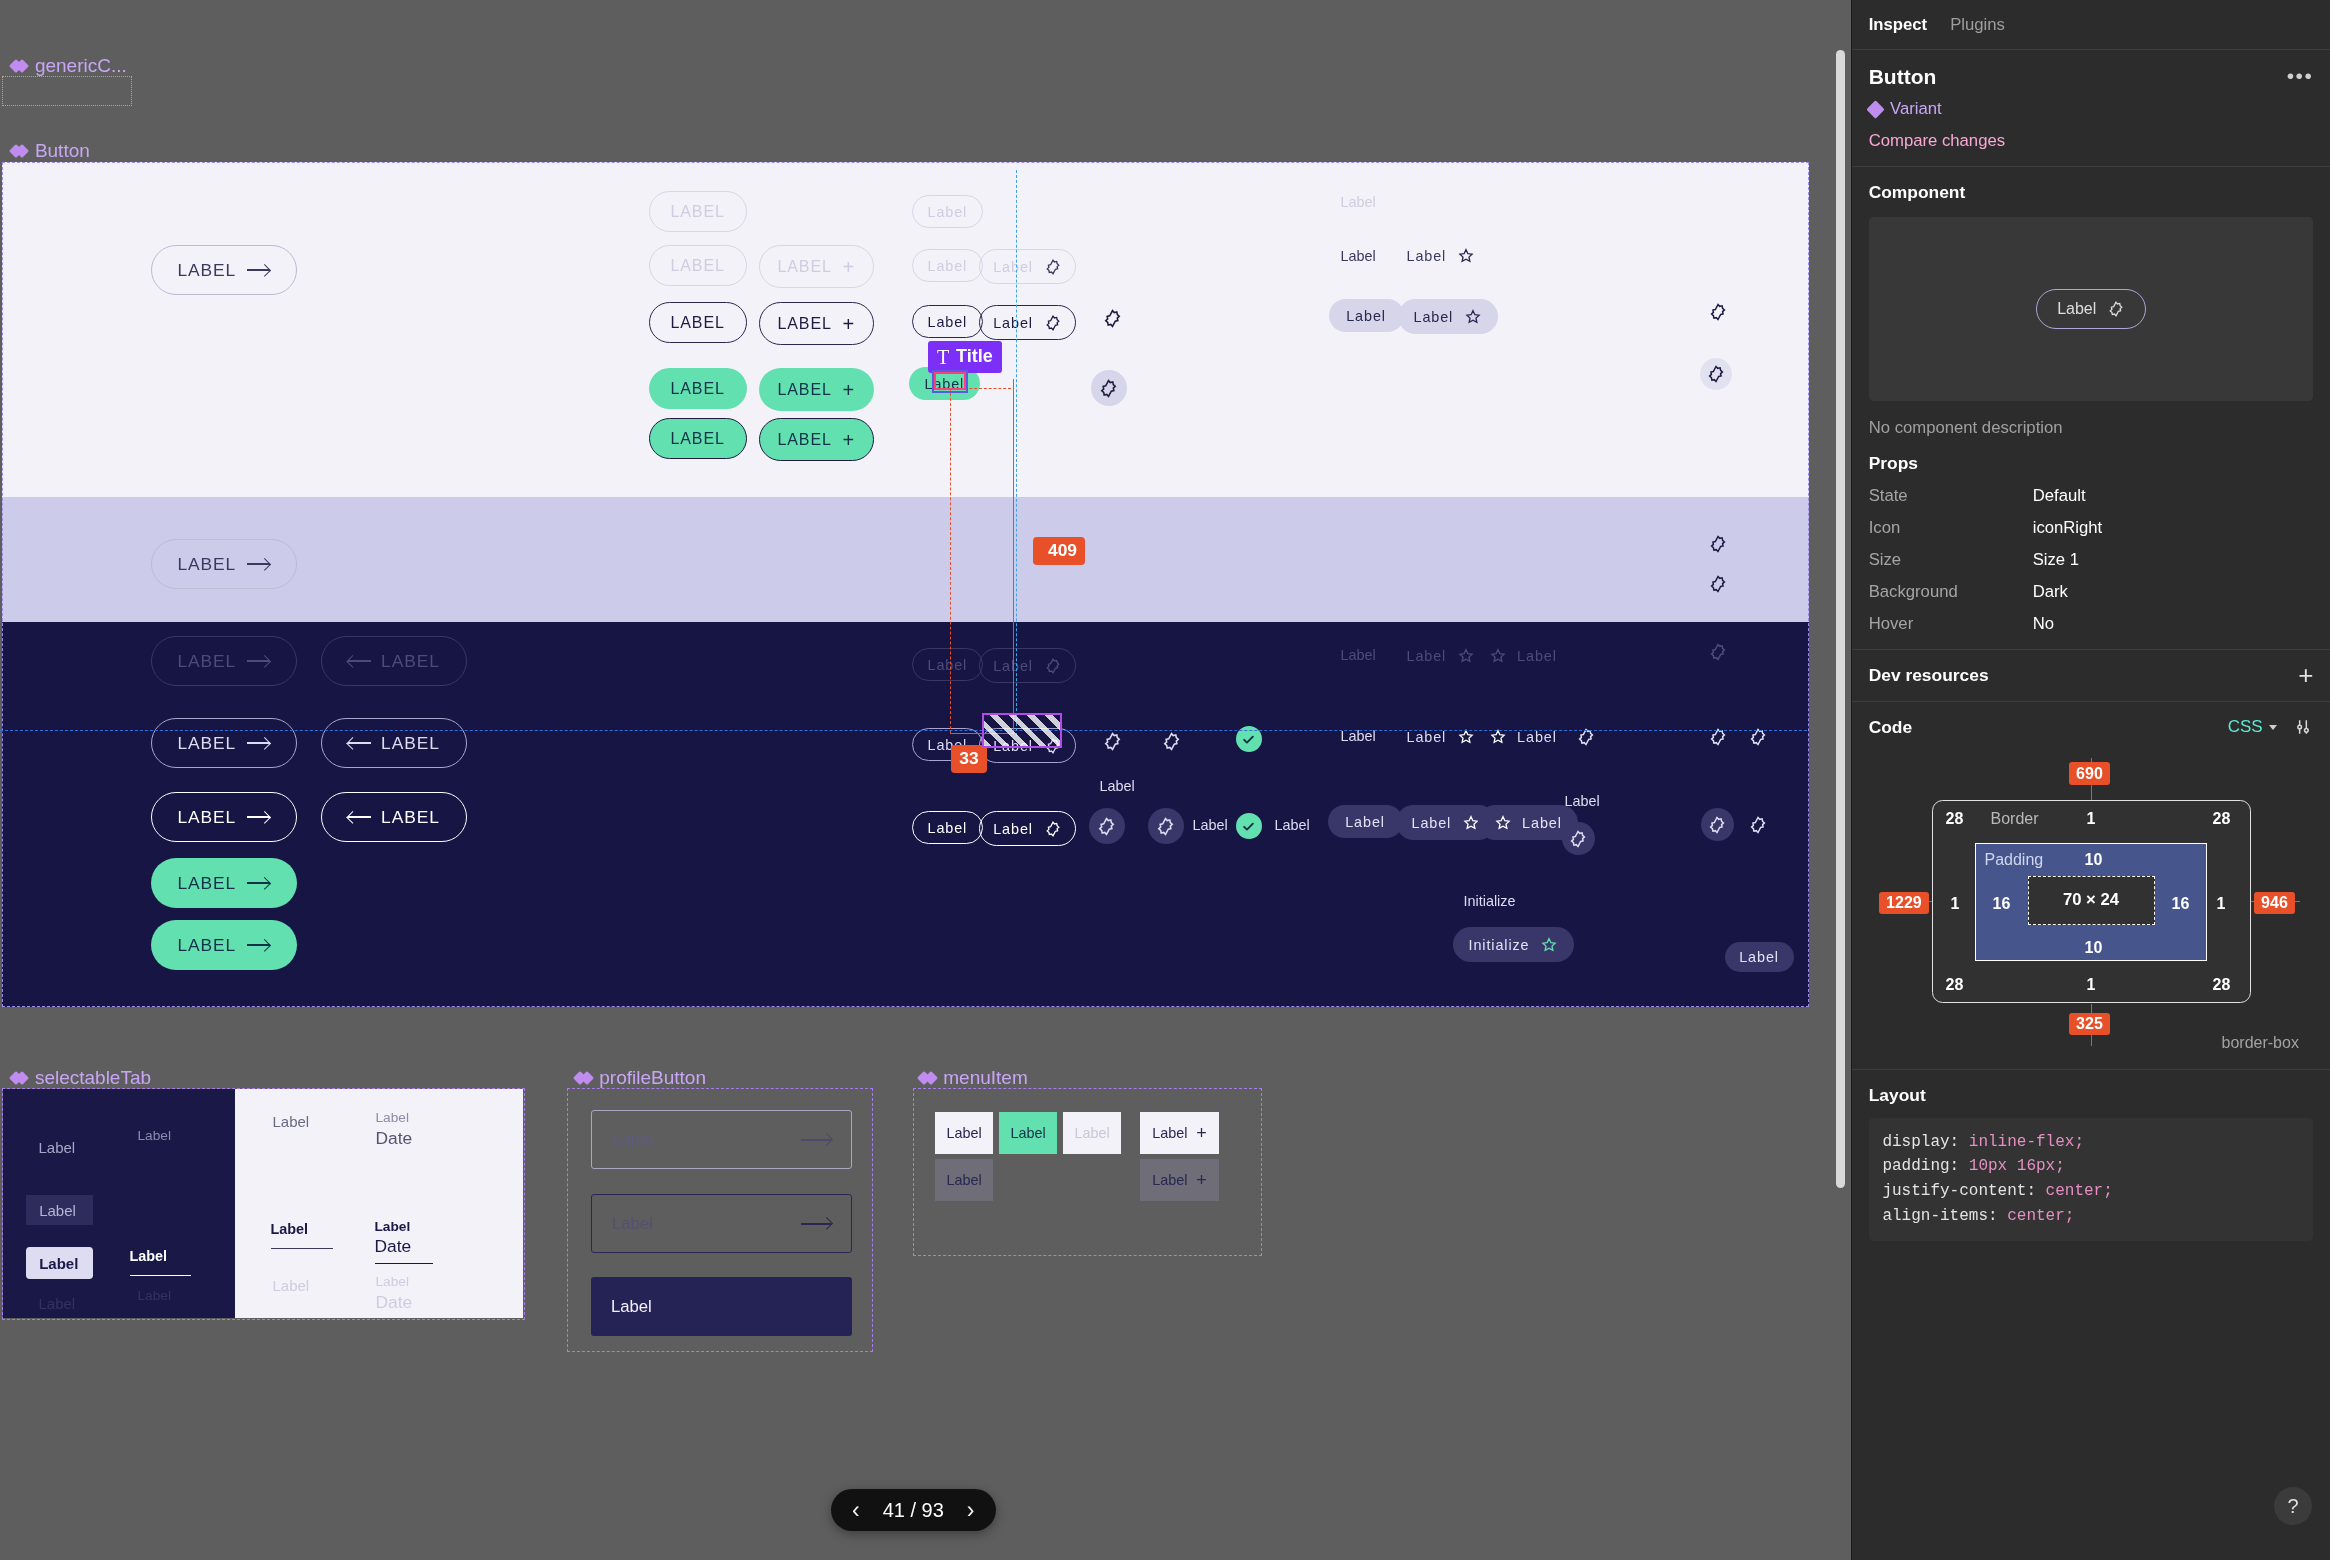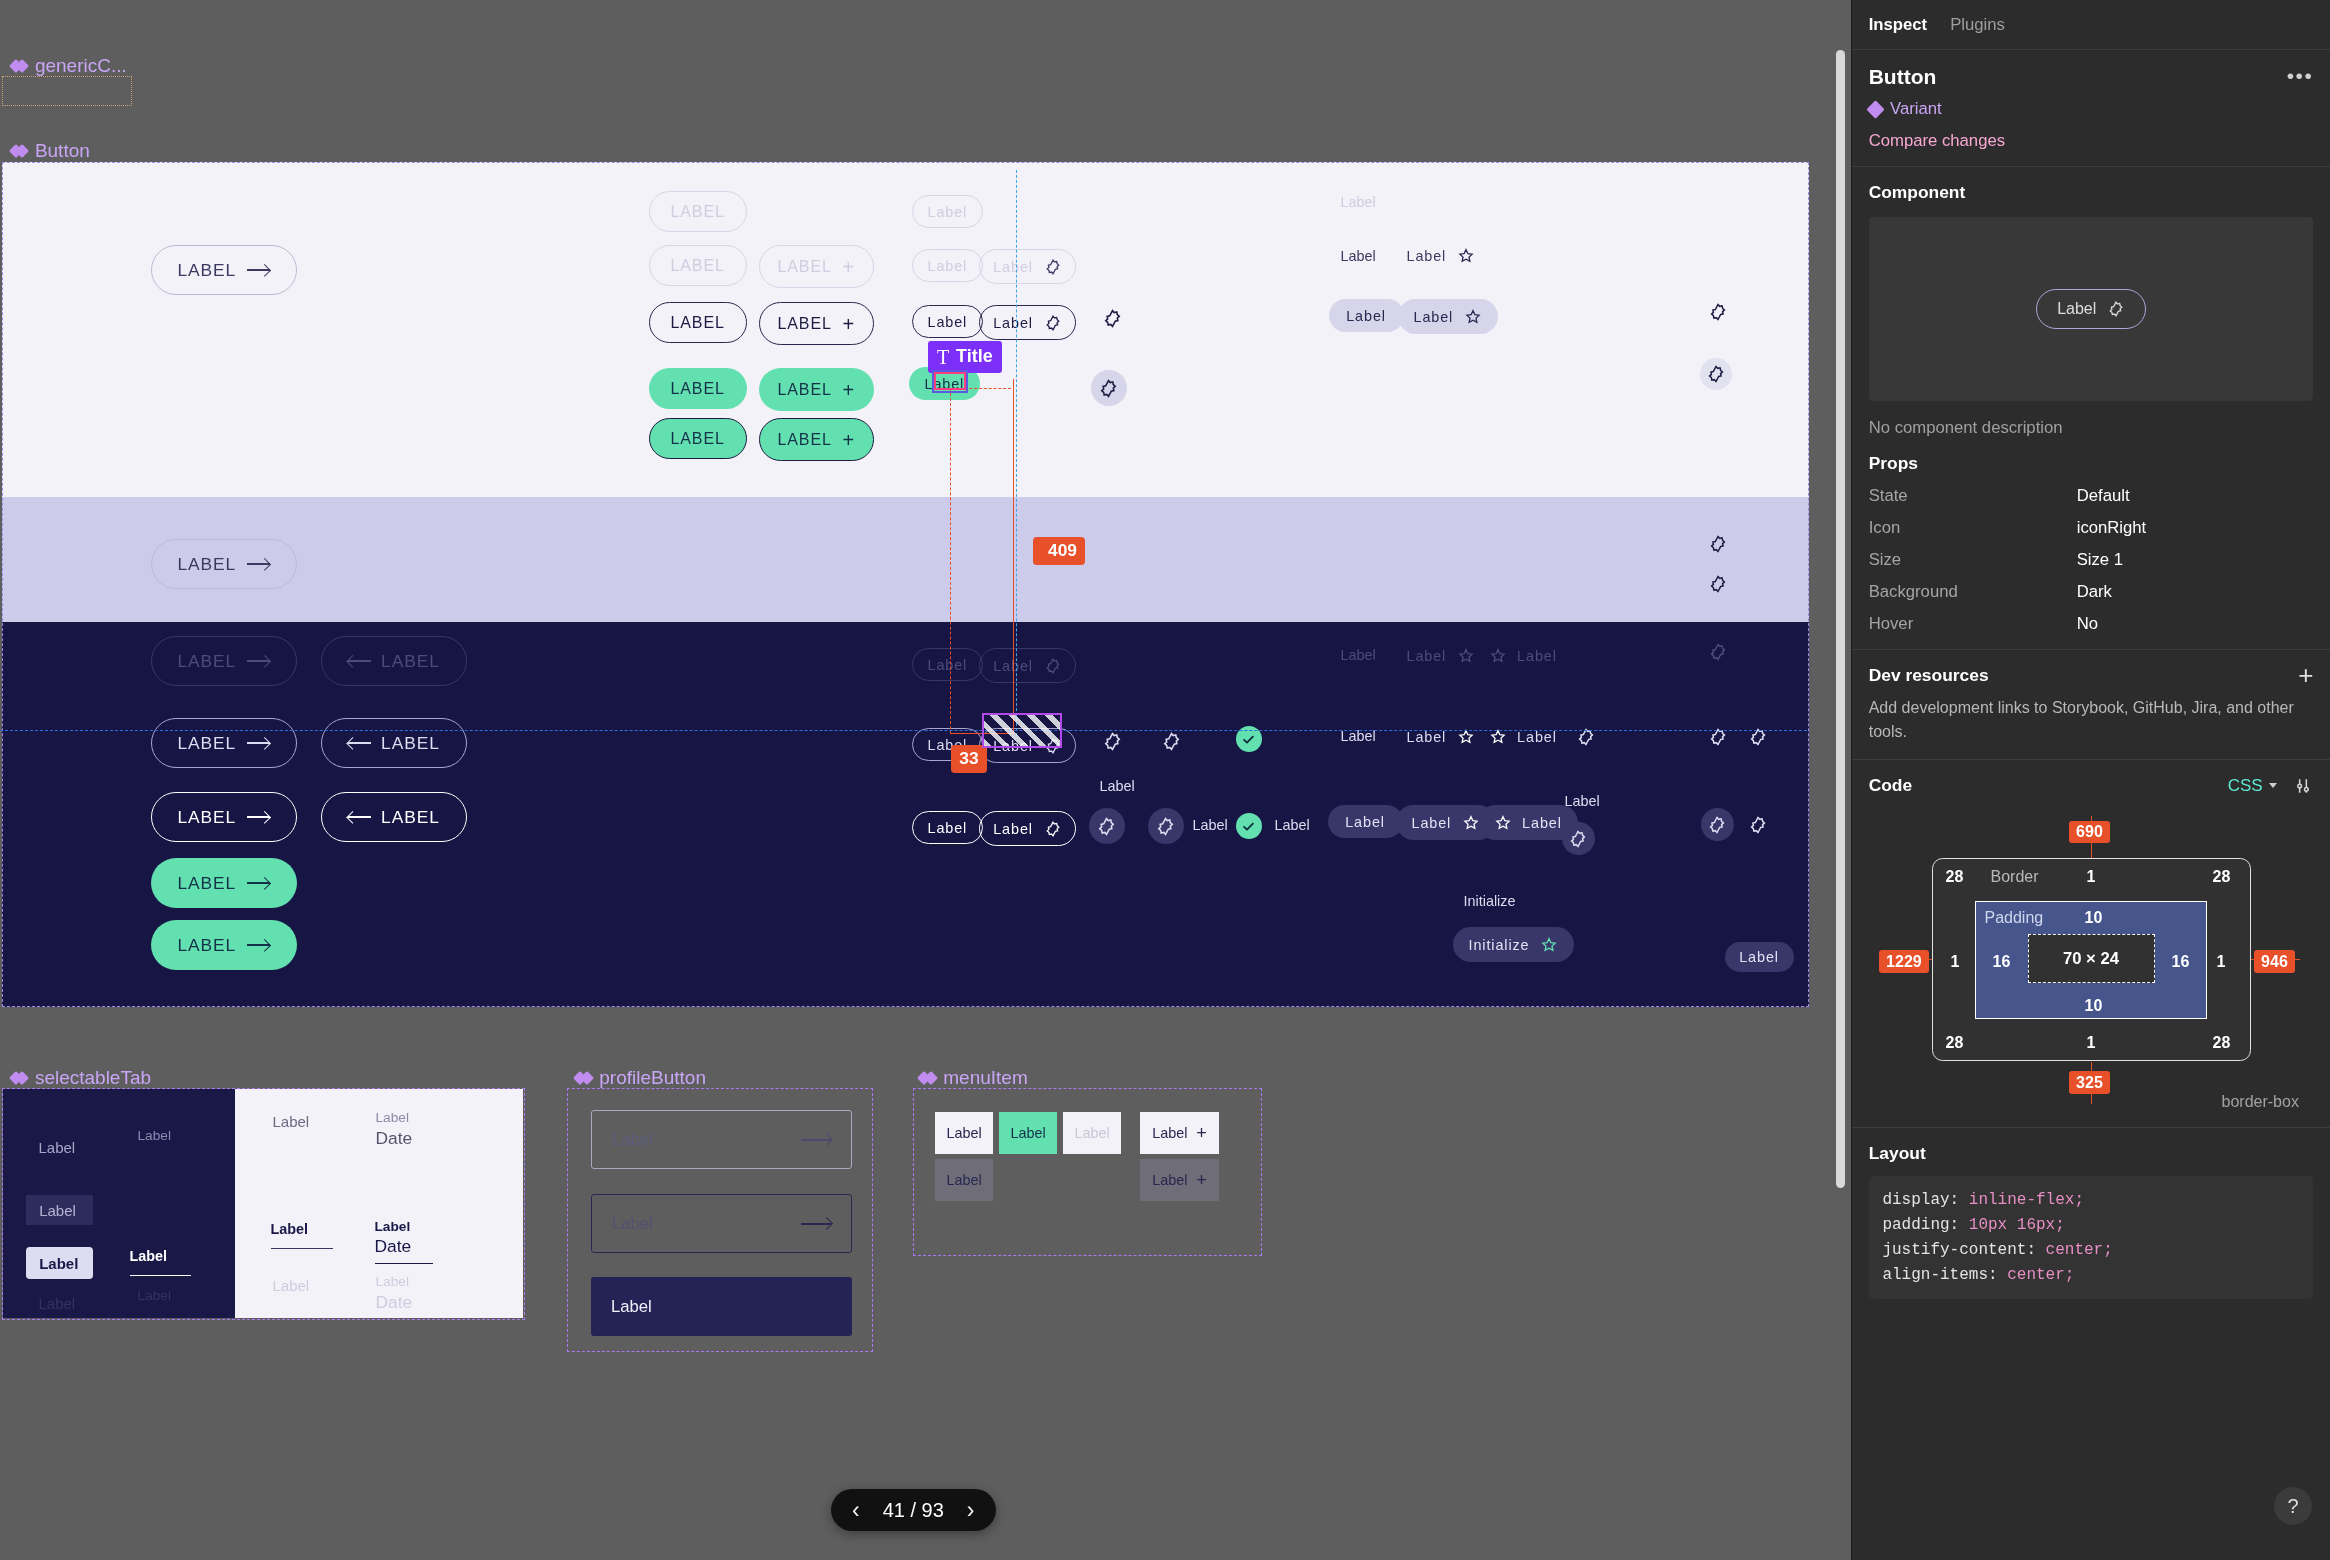--- a/index.html
+++ b/index.html
@@ -161,21 +161,21 @@
     margin-top: 13.7px; height: 184px; background: #383838; border-radius: 4.6px;
     display: flex; align-items: center; justify-content: center;
   }
   .preview-btn {
     display: inline-flex; align-items: center; gap: 10.6px;
     border: 1.5px solid #aaa7d8; border-radius: 758px; padding: 10px 20px;
     color: #ddd; font-size: 16px;
   }
   .nodesc { font-size: 16.7px; color: #a0a0a0; }
   .props { margin-top: 15px; }
-  .prop-row { display: flex; margin-top: 12px; font-size: 16.7px; gap: 44px; }
+  .prop-row { display: flex; margin-top: 12px; font-size: 16.7px; }
   .prop-key { width: 164px; color: #a5a5a5; }
   .prop-val { color: #fff; }
   .devres-desc { font-size: 16px; color: #b8b8b8; line-height: 1.5; margin-top: 10.6px; }
   .plus-btn { font-size: 26px; color: #e0e0e0; line-height: .7; }
   .code-head-right { display: flex; align-items: center; gap: 16.7px; }
   .code-sel { font-size: 17px; color: #5eead4; display:flex; align-items:center; gap: 6px; }
   .chev-dn { width: 0;height: 0;border-left: 4.6px solid transparent;border-right: 4.6px solid transparent;border-top: 5.3px solid #cfcfcf; }
   .sliders { width: 20px; height: 20px; }
 
   
@@ -795,21 +795,20 @@
             <span class="prop-val">No</span>
           </div>
         </div>
       </div>
 
       <div class="sec">
         <div class="sec-head">
           <span class="sec-title">Dev resources</span>
           <span class="plus-btn">+</span>
         </div>
-        <div class="devres-desc">Add development links to Storybook, GitHub, Jira, and other tools.</div>
       </div>
 
       <div class="sec">
         <div class="sec-head">
           <span class="sec-title">Code</span>
           <span class="code-head-right">
             <span class="code-sel">
               <span>CSS</span>
               <span class="chev-dn"></span>
             </span>

